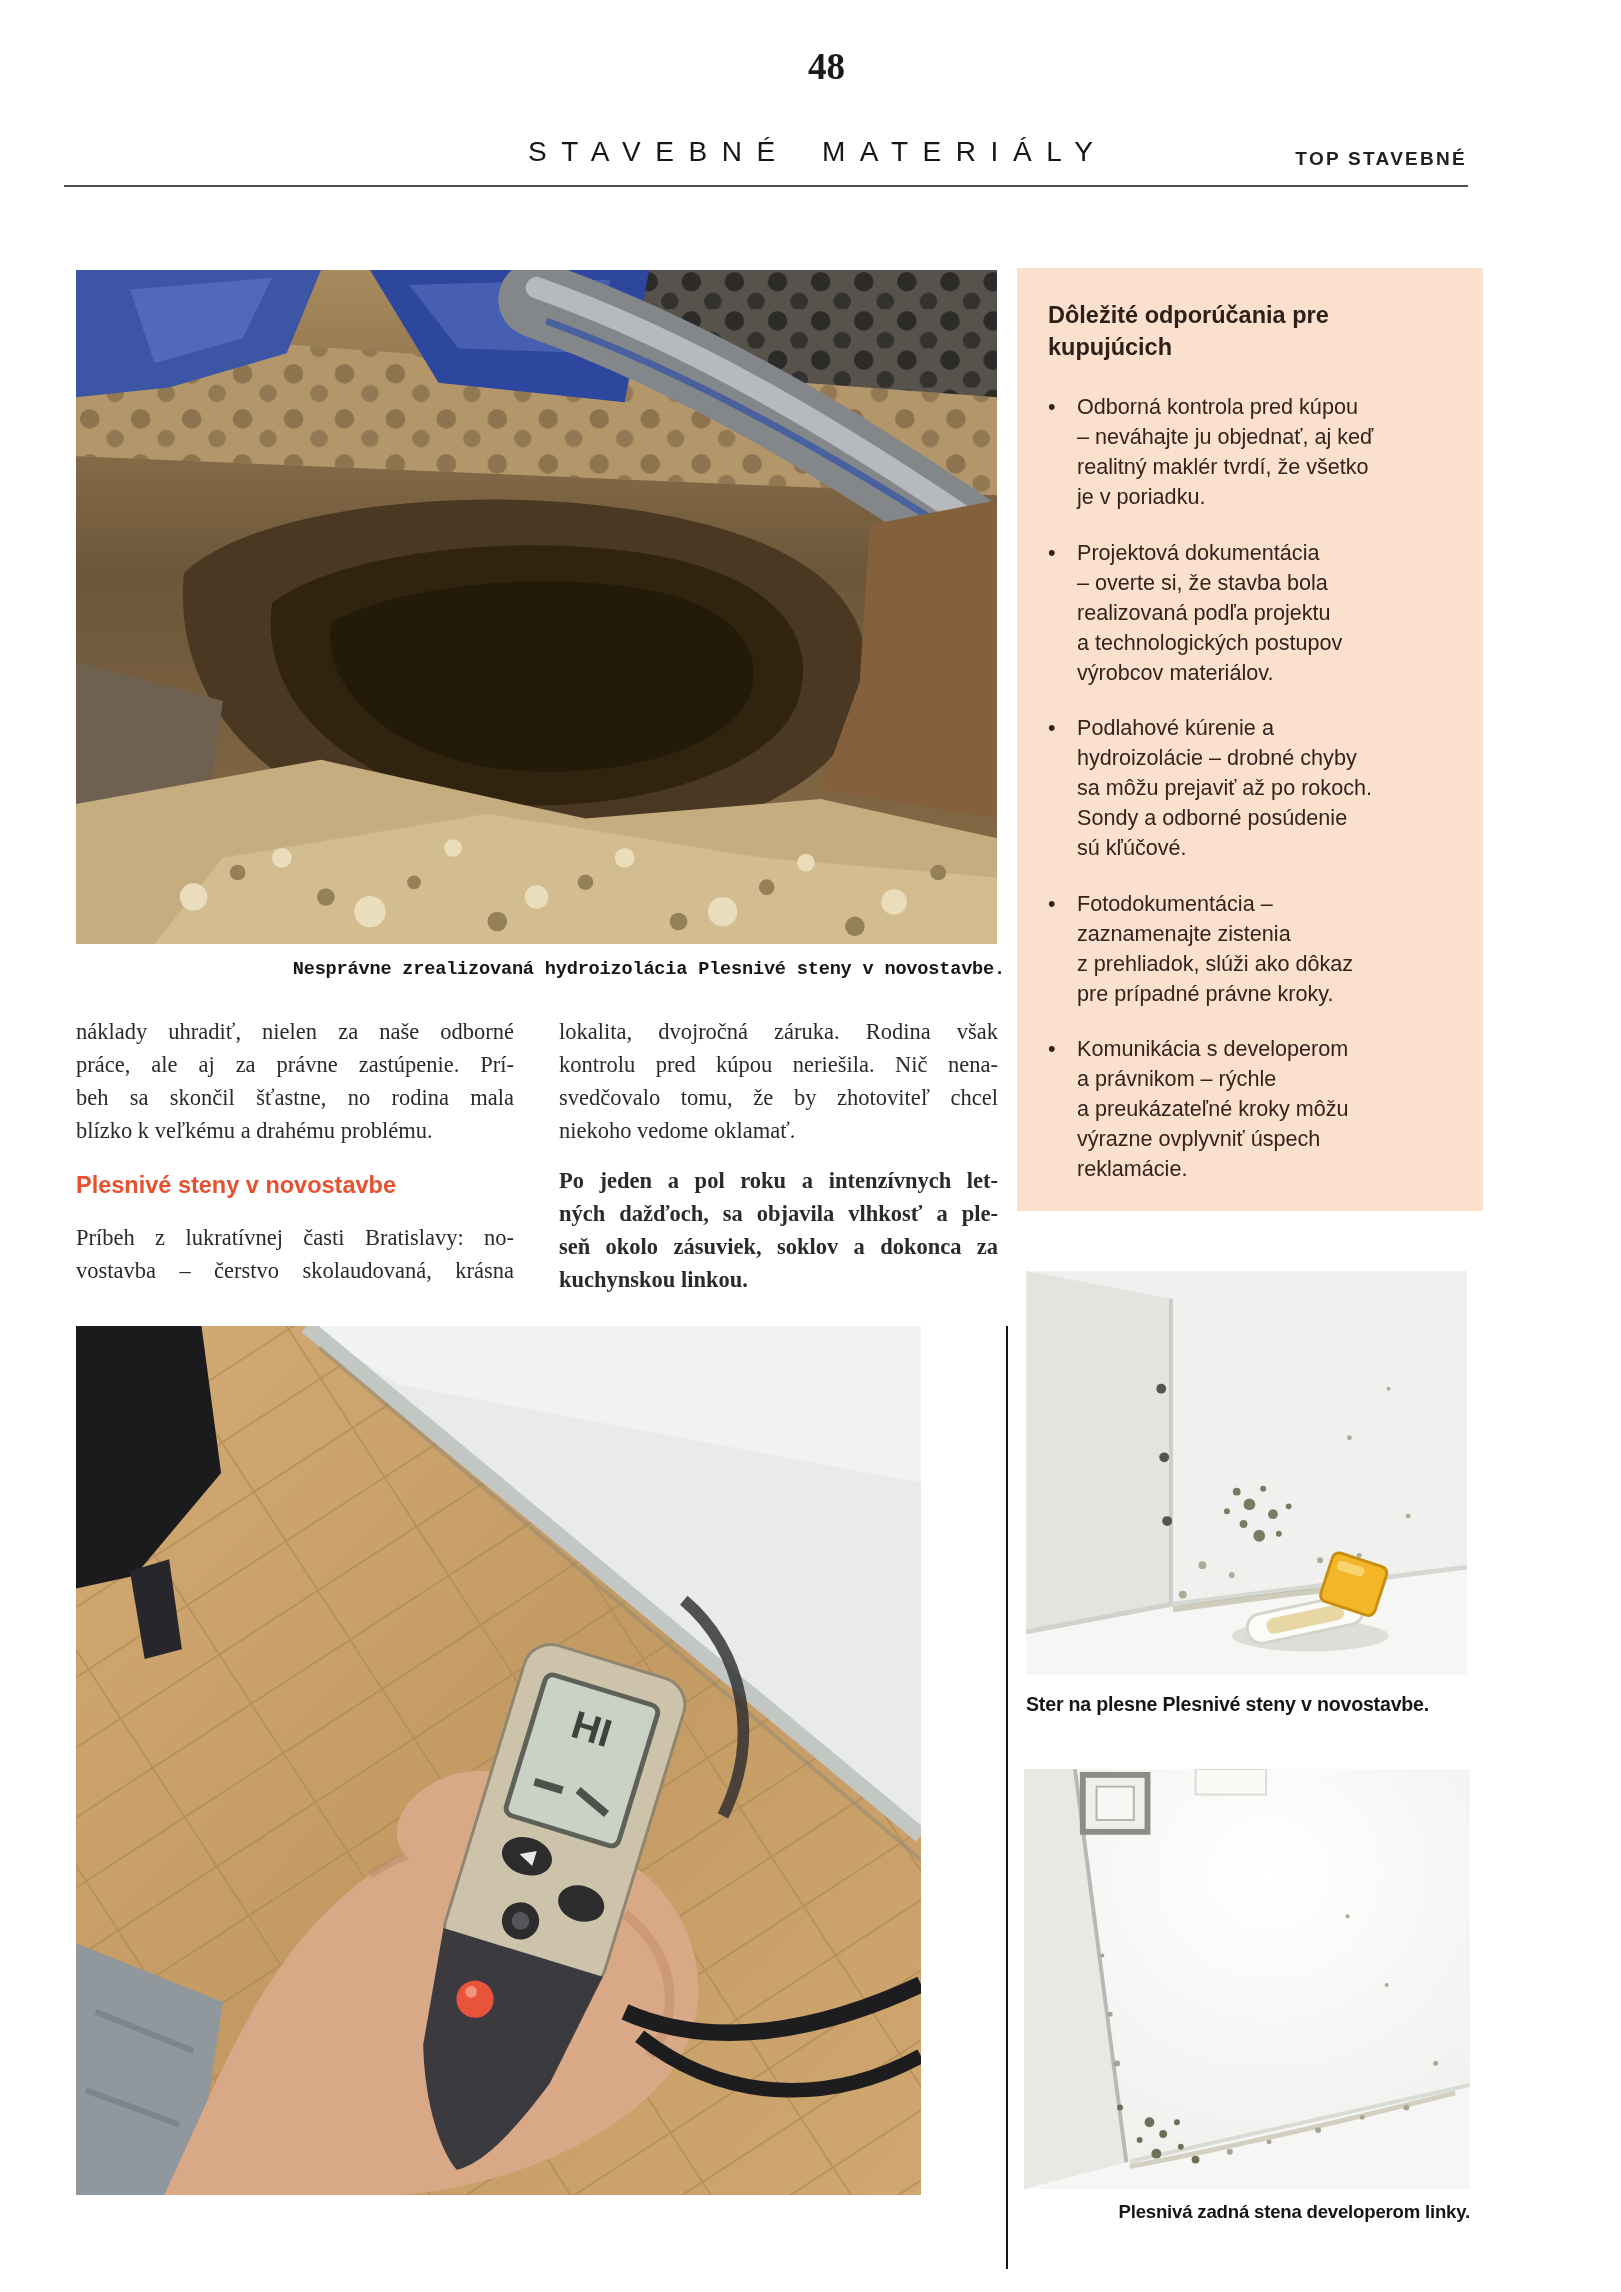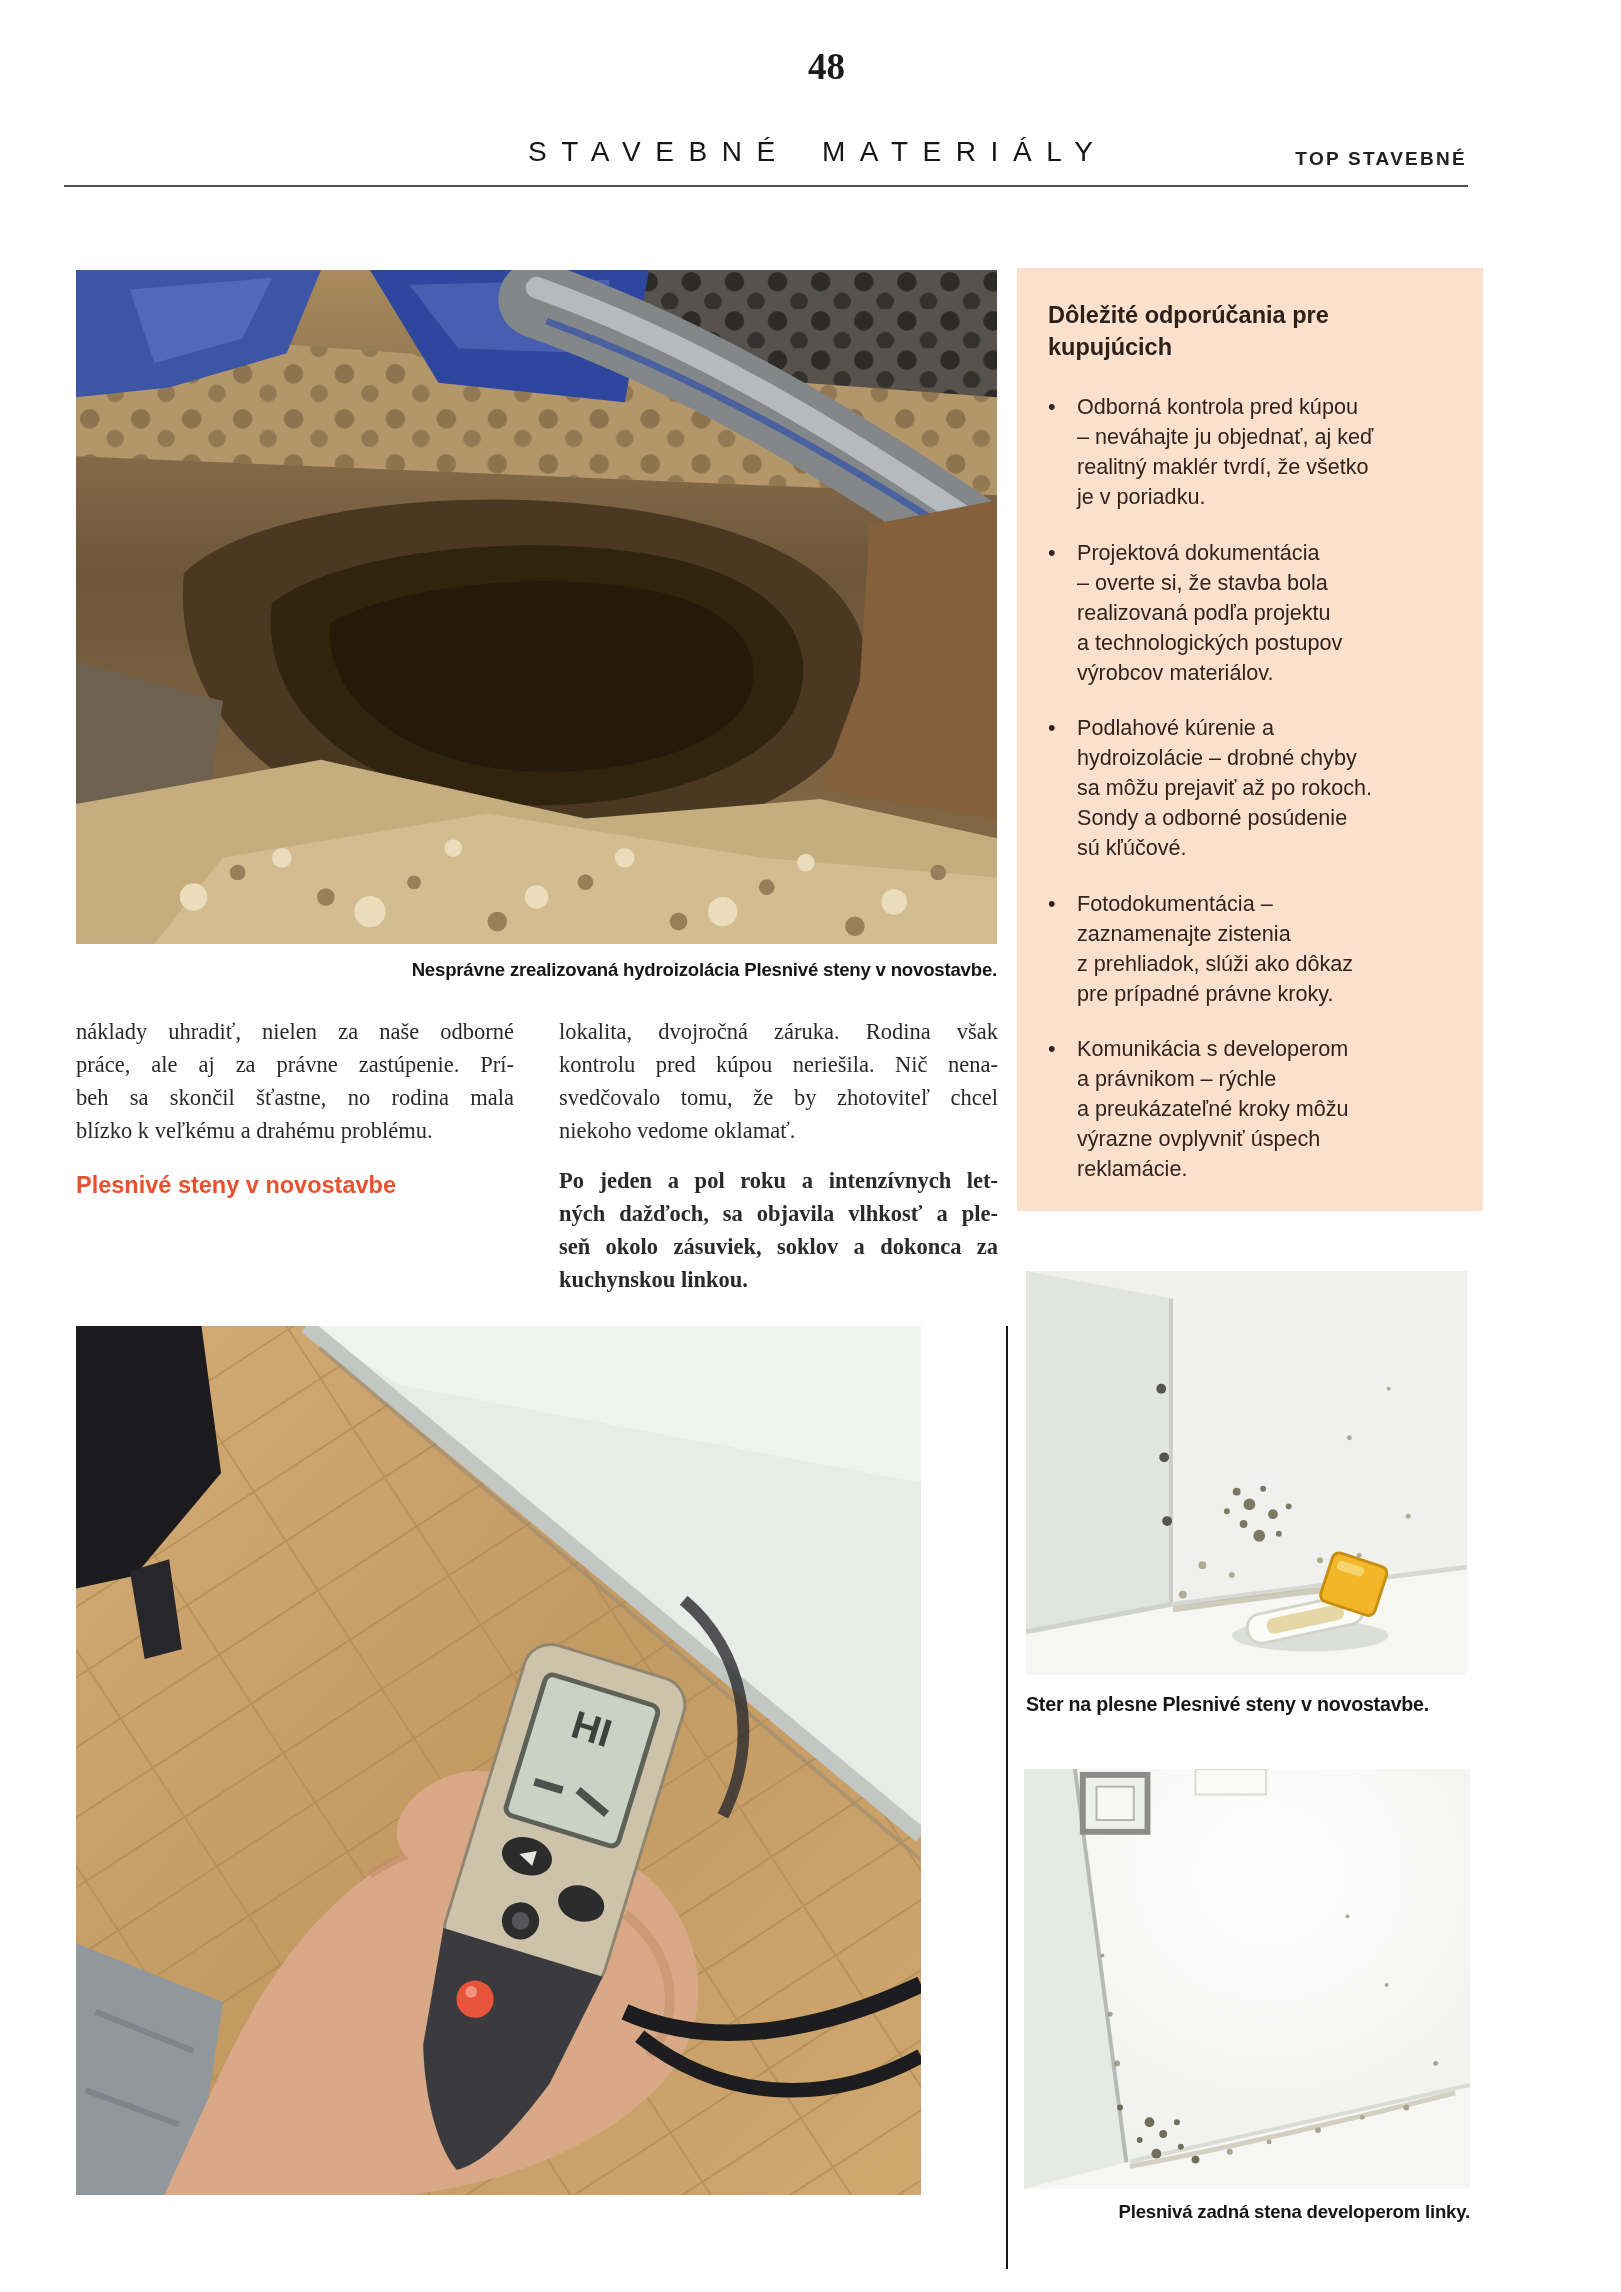--- a/index.html
+++ b/index.html
@@ -148,21 +148,21 @@
           <circle cx="345" cy="625" r="7"></circle>
         <circle cx="430" cy="665" r="10"></circle>
           <circle cx="520" cy="625" r="8"></circle>
           <circle cx="615" cy="665" r="9"></circle>
         <circle cx="705" cy="630" r="8"></circle>
           <circle cx="795" cy="670" r="10"></circle>
           <circle cx="880" cy="615" r="8"></circle>
       </g>
     </svg>
   </div>
-  <div class="caption" style="left:76px;top:958px;width:921px;text-align:right;">Nesprávne zrealizovaná hydroizolácia Plesnivé steny v novostavbe.</div>
+  <div class="caption" style="left:84px;top:958px;width:921px;text-align:right;font-family:Liberation Mono, monospace;">Nesprávne zrealizovaná hydroizolácia Plesnivé steny v novostavbe.</div>
 
   <aside class="sidebar">
     <div class="sidebar-title">Dôležité odporúčania pre
 kupujúcich</div>
     <div>
       <div class="sb-item">
         <span class="sb-dot">•</span>
         <span class="sb-text">Odborná kontrola pred kúpou
 – neváhajte ju objednať, aj keď
 realitný maklér tvrdí, že všetko
@@ -203,20 +203,24 @@
   </aside>
 
   <div class="bodycol" id="col-left">
     <div>
         <div class="jl">náklady uhradiť, nielen za naše odborné</div>
         <div class="jl">práce, ale aj za právne zastúpenie. Prí-</div>
         <div class="jl">beh sa skončil šťastne, no rodina mala</div>
         <div class="jl jl-end">blízko k veľkému a drahému problému.</div>
       </div>
     <div class="subheading">Plesnivé steny v novostavbe</div>
+    <div>
+        <div class="jl">Príbeh z lukratívnej časti Bratislavy: no-</div>
+        <div class="jl">vostavba – čerstvo skolaudovaná, krásna</div>
+      </div>
   </div>
   <div class="bodycol" id="col-right">
     <div>
         <div class="jl">lokalita, dvojročná záruka. Rodina však</div>
         <div class="jl">kontrolu pred kúpou neriešila. Nič nena-</div>
         <div class="jl">svedčovalo tomu, že by zhotoviteľ chcel</div>
         <div class="jl jl-end">niekoho vedome oklamať.</div>
       </div>
     <div class="paragap">
         <div class="jl">Po jeden a pol roku a intenzívnych let-</div>

